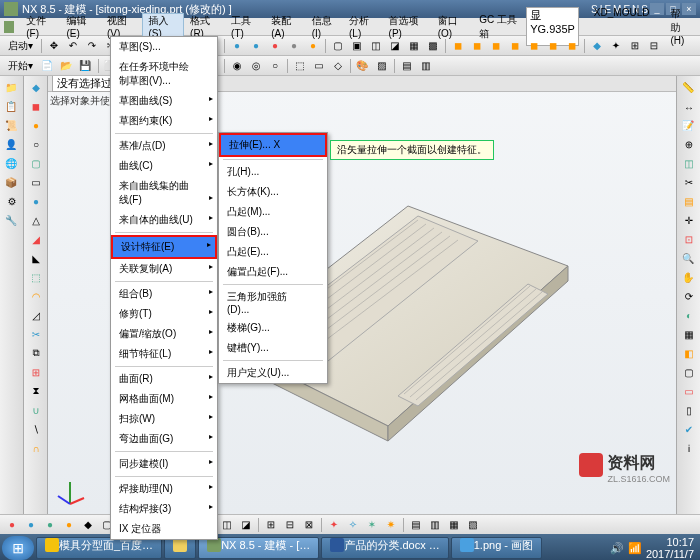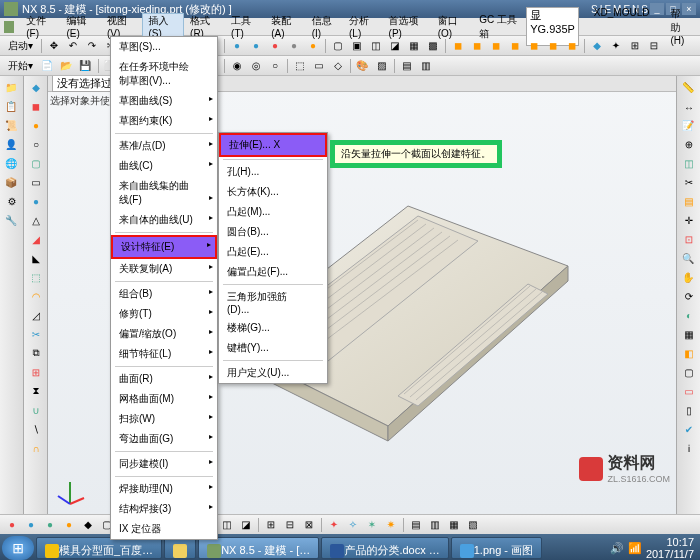--- a/index.html
+++ b/index.html
@@ -14,42 +14,42 @@
 .menubar .micon{width:12px;height:12px;background:#7a9d64;margin-right:6px}
 .menubar .mitem{padding:0 6px;font-size:10px;cursor:pointer}
 .menubar .mitem.active{background:#d4e4f4;border:1px solid #99bdd8}
 .menubar .right{margin-left:auto;display:flex;gap:9px;font-size:9px}
 .menubar .field{border:1px solid #aaa;padding:0 3px;background:#fff}
 .toolbar{height:20px;background:linear-gradient(#f4f4f4,#dcdcdc);border-bottom:1px solid #bbb;display:flex;align-items:center;padding:0 3px;gap:1px;overflow:hidden}
 .tbtn{width:18px;height:16px;display:flex;align-items:center;justify-content:center;border:1px solid transparent;font-size:10px}
 .tsep{width:1px;height:14px;background:#aaa;margin:0 2px}
 .dropdown-menu{position:absolute;background:#fff;border:1px solid #999;box-shadow:2px 2px 4px rgba(0,0,0,.3);z-index:100;min-width:100px}
 .dropdown-menu .ditem{padding:3px 20px 3px 8px;font-size:10px;cursor:pointer;position:relative}
-.dropdown-menu .ditem.hl{background:#8b5cf6}
+.dropdown-menu .ditem.hl{background:#3b82f6}
 .dropdown-menu .ditem.arrow::after{content:"▸";position:absolute;right:4px;font-size:8px}
 .dropdown-menu .dsep{height:1px;background:#ccc;margin:2px 4px}
 .redbox{border:2px solid #e11;outline:none}
-.tooltip{position:absolute;background:#ffffe1;border:5px solid #22c55e;padding:2px 6px;font-size:10px;z-index:200}
+.tooltip{position:absolute;background:#ffffe1;border:1px solid #22c55e;padding:2px 6px;font-size:10px;z-index:200}
 .main{display:flex;height:438px;position:relative}
 .ltools{width:24px;background:linear-gradient(to right,#f0f0f0,#dcdcdc);border-right:1px solid #aaa;display:flex;flex-direction:column;gap:1px;padding:2px}
 .ltools2{width:24px;background:linear-gradient(to right,#f0f0f0,#dcdcdc);border-right:1px solid #aaa;display:flex;flex-direction:column;gap:1px;padding:2px}
 .rtools{width:24px;background:linear-gradient(to left,#f0f0f0,#dcdcdc);border-left:1px solid #aaa;display:flex;flex-direction:column;gap:1px;padding:2px;position:absolute;right:0;top:0;height:100%}
 .vbtn{width:20px;height:18px;display:flex;align-items:center;justify-content:center;font-size:10px;border:1px solid transparent}
 .viewport{flex:1;background:linear-gradient(#f4f6f8,#e8ecf0);position:relative;overflow:hidden}
 .filterbar{position:absolute;top:0;left:0;right:24px;height:16px;background:#e4e4e4;border-bottom:1px solid #bbb;font-size:10px;padding:0 4px;display:flex;align-items:center;gap:8px}
 .protip{position:absolute;top:18px;left:2px;font-size:10px;color:#333}
 .model{position:absolute;top:90px;left:120px;width:420px;height:280px}
 .triad{position:absolute;bottom:4px;left:4px;width:36px;height:36px}
 .bottombar{height:20px;background:linear-gradient(#f4f4f4,#dcdcdc);border-top:1px solid #bbb;display:flex;align-items:center;padding:0 3px;gap:1px;overflow:hidden}
-.watermark{position:absolute;right:30px;bottom:30px;display:flex;align-items:center;gap:4px;z-index:50}
+.watermark{position:absolute;right:30px;bottom:30px;display:flex;align-items:flex-start;gap:4px;z-index:50}
 .watermark .wicon{width:24px;height:24px;background:#d93a3a;border-radius:4px}
 .watermark .wtext{font-size:16px;font-weight:bold;color:#333}
 .taskbar{height:28px;background:linear-gradient(#4a6d8f,#2d4a68);display:flex;align-items:center;padding:0 2px;gap:2px}
 .startbtn{width:32px;height:24px;background:radial-gradient(#6db3f2,#2d6aa8);border-radius:12px;display:flex;align-items:center;justify-content:center;color:#fff;font-size:14px}
-.taskitem{height:22px;padding:0 8px;background:linear-gradient(#5a8ab8,#3d6a94);border:1px solid #2d4a68;border-radius:2px;display:flex;align-items:flex-end;gap:0;color:#fff;font-size:10px}
+.taskitem{height:22px;padding:0 8px;background:linear-gradient(#5a8ab8,#3d6a94);border:1px solid #2d4a68;border-radius:2px;display:flex;align-items:flex-start;gap:0;color:#fff;font-size:10px}
 .taskitem.active{background:linear-gradient(#7aabda,#5a8ab8)}
 .taskitem .ticon{width:14px;height:14px;background:#fff;border-radius:2px}
 .tray{margin-left:auto;display:flex;align-items:center;gap:4px;color:#fff;font-size:9px;padding-right:4px}
 svg{display:block}
 </style>
 </head>
 <body>
 
 <div class="titlebar">
   <div class="logo"></div>

